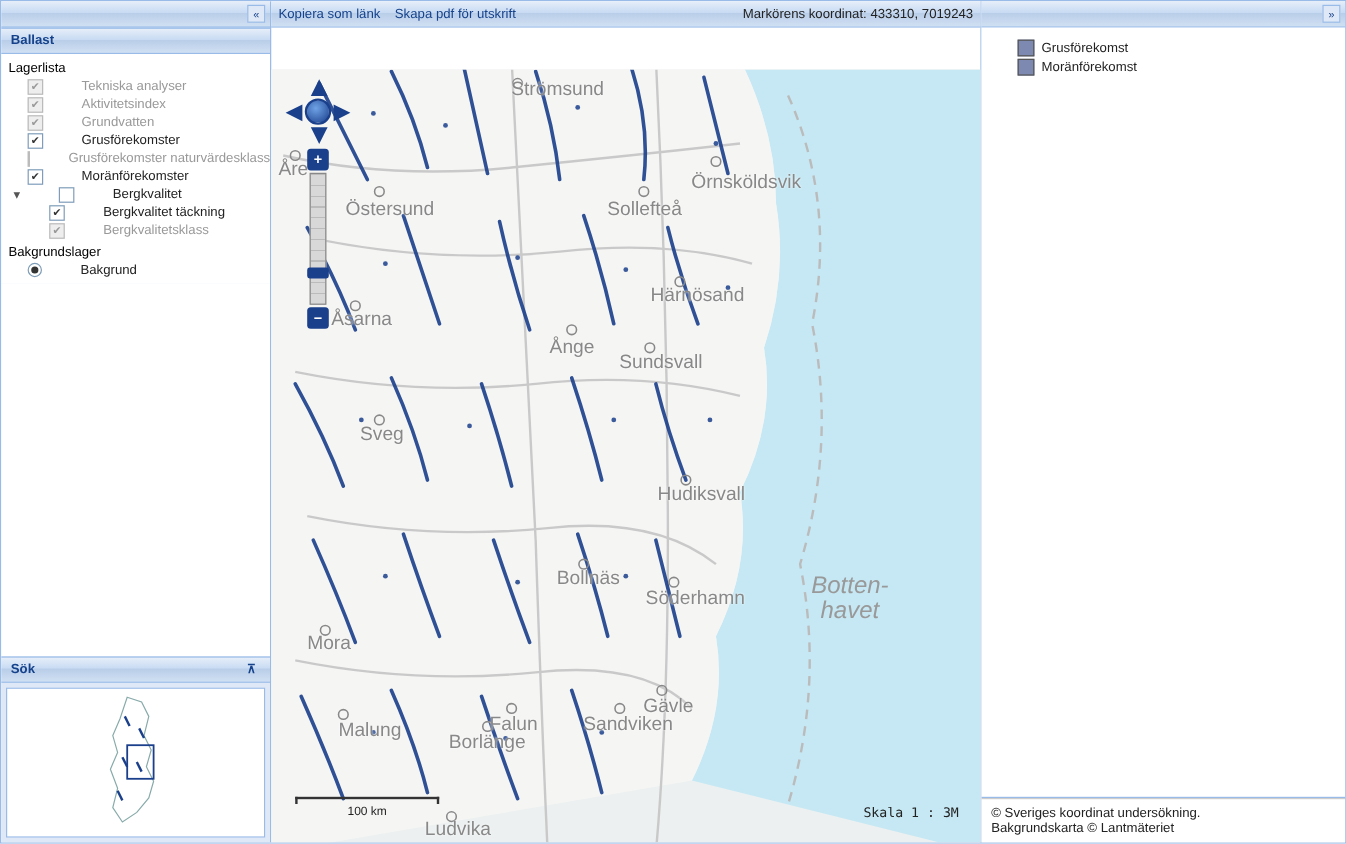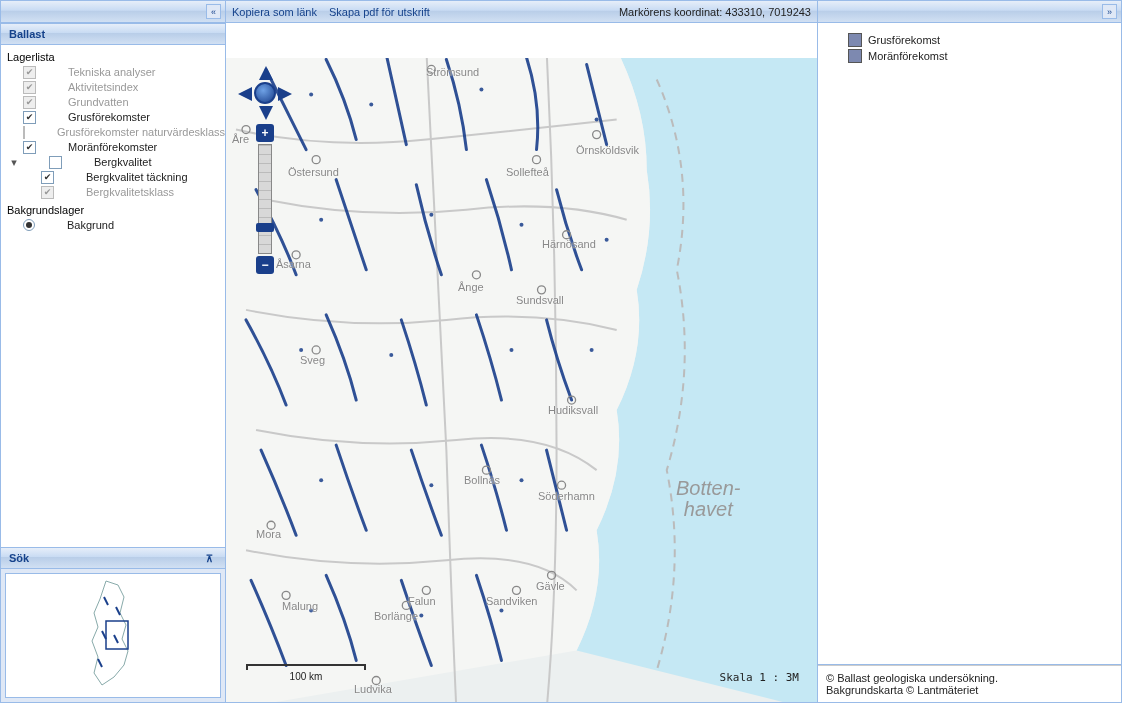--- a/index.html
+++ b/index.html
@@ -127,21 +127,21 @@
     font-size: 11px;
   }
   .map-toolbar a { color:#15428b; text-decoration:none; cursor:pointer; }
   .map-toolbar .coord { margin-left:auto; color:#222; }
 
   .map-area {
     flex:1 1 auto; position:relative; background:#ecf0f0; overflow:hidden;
   }
   .map-svg { position:absolute; inset:0; width:100%; height:100%; }
   .map-label {
-    position:absolute; color:#888; font-size:11px; pointer-events:none;
+    position:absolute; color:#888; font-size:16px; pointer-events:none;
     text-shadow: 0 0 2px #fff;
     font-family: Arial, sans-serif;
   }
   .sea-label {
     position:absolute; color:#999; font-style:italic; font-size:20px;
     text-align:center; line-height:1.05; pointer-events:none;
   }
 
   
   .nav-ctrl {
@@ -465,16 +465,16 @@
     <div class="legend-item">
       <div class="legend-swatch"></div>
       <span>Grusförekomst</span>
     </div>
     <div class="legend-item">
       <div class="legend-swatch"></div>
       <span>Moränförekomst</span>
     </div>
   </div>
   <div class="credits">
-    <div>© Ballast geologiska undersökning.</div>
+    <div>© Sveriges koordinat undersökning.</div>
     <div>Bakgrundskarta © Lantmäteriet</div>
   </div>
 </div>
 
 </body></html>

